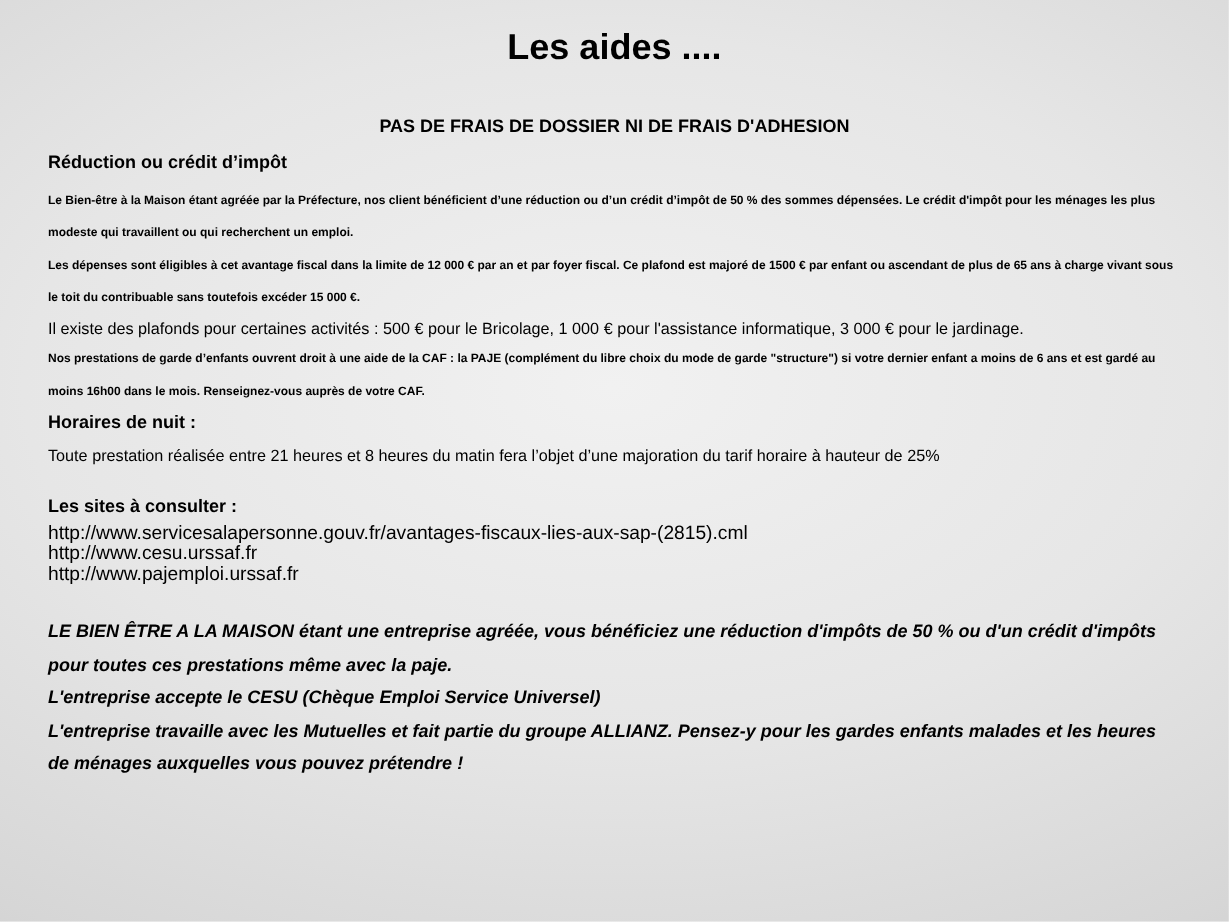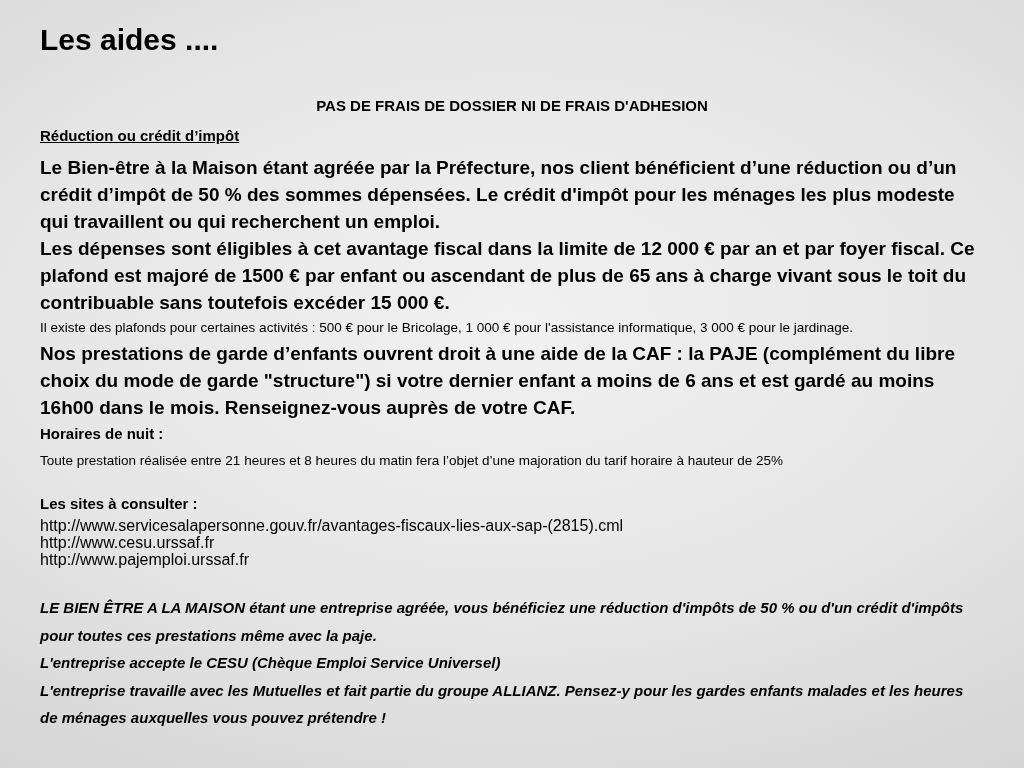--- a/index.html
+++ b/index.html
@@ -18,41 +18,41 @@
   .slide {
     box-sizing: border-box;
     width: 1024px;
     height: 768px;
     padding: 22px 40px 0 40px;
   }
   .title {
     font-size: 30px;
     line-height: 36px;
     font-weight: bold;
+    text-align: center;
     margin: 0 0 38px 0;
   }
   .caps-line {
     font-size: 15px;
     font-weight: bold;
     line-height: 20px;
     margin: 0 0 10px 0;
     text-align: center;
   }
   .section-heading {
     font-size: 15px;
     font-weight: bold;
-    text-decoration: underline;
     line-height: 20px;
     margin: 0 0 8px 0;
   }
   .section-heading.gap-top {
     margin-top: 22px;
   }
   .para-bold {
-    font-size: 19px;
+    font-size: 10px;
     font-weight: bold;
     line-height: 27px;
     margin: 0;
   }
   .para-regular {
     font-size: 13.5px;
     font-weight: normal;
     line-height: 24px;
     margin: 0;
   }

